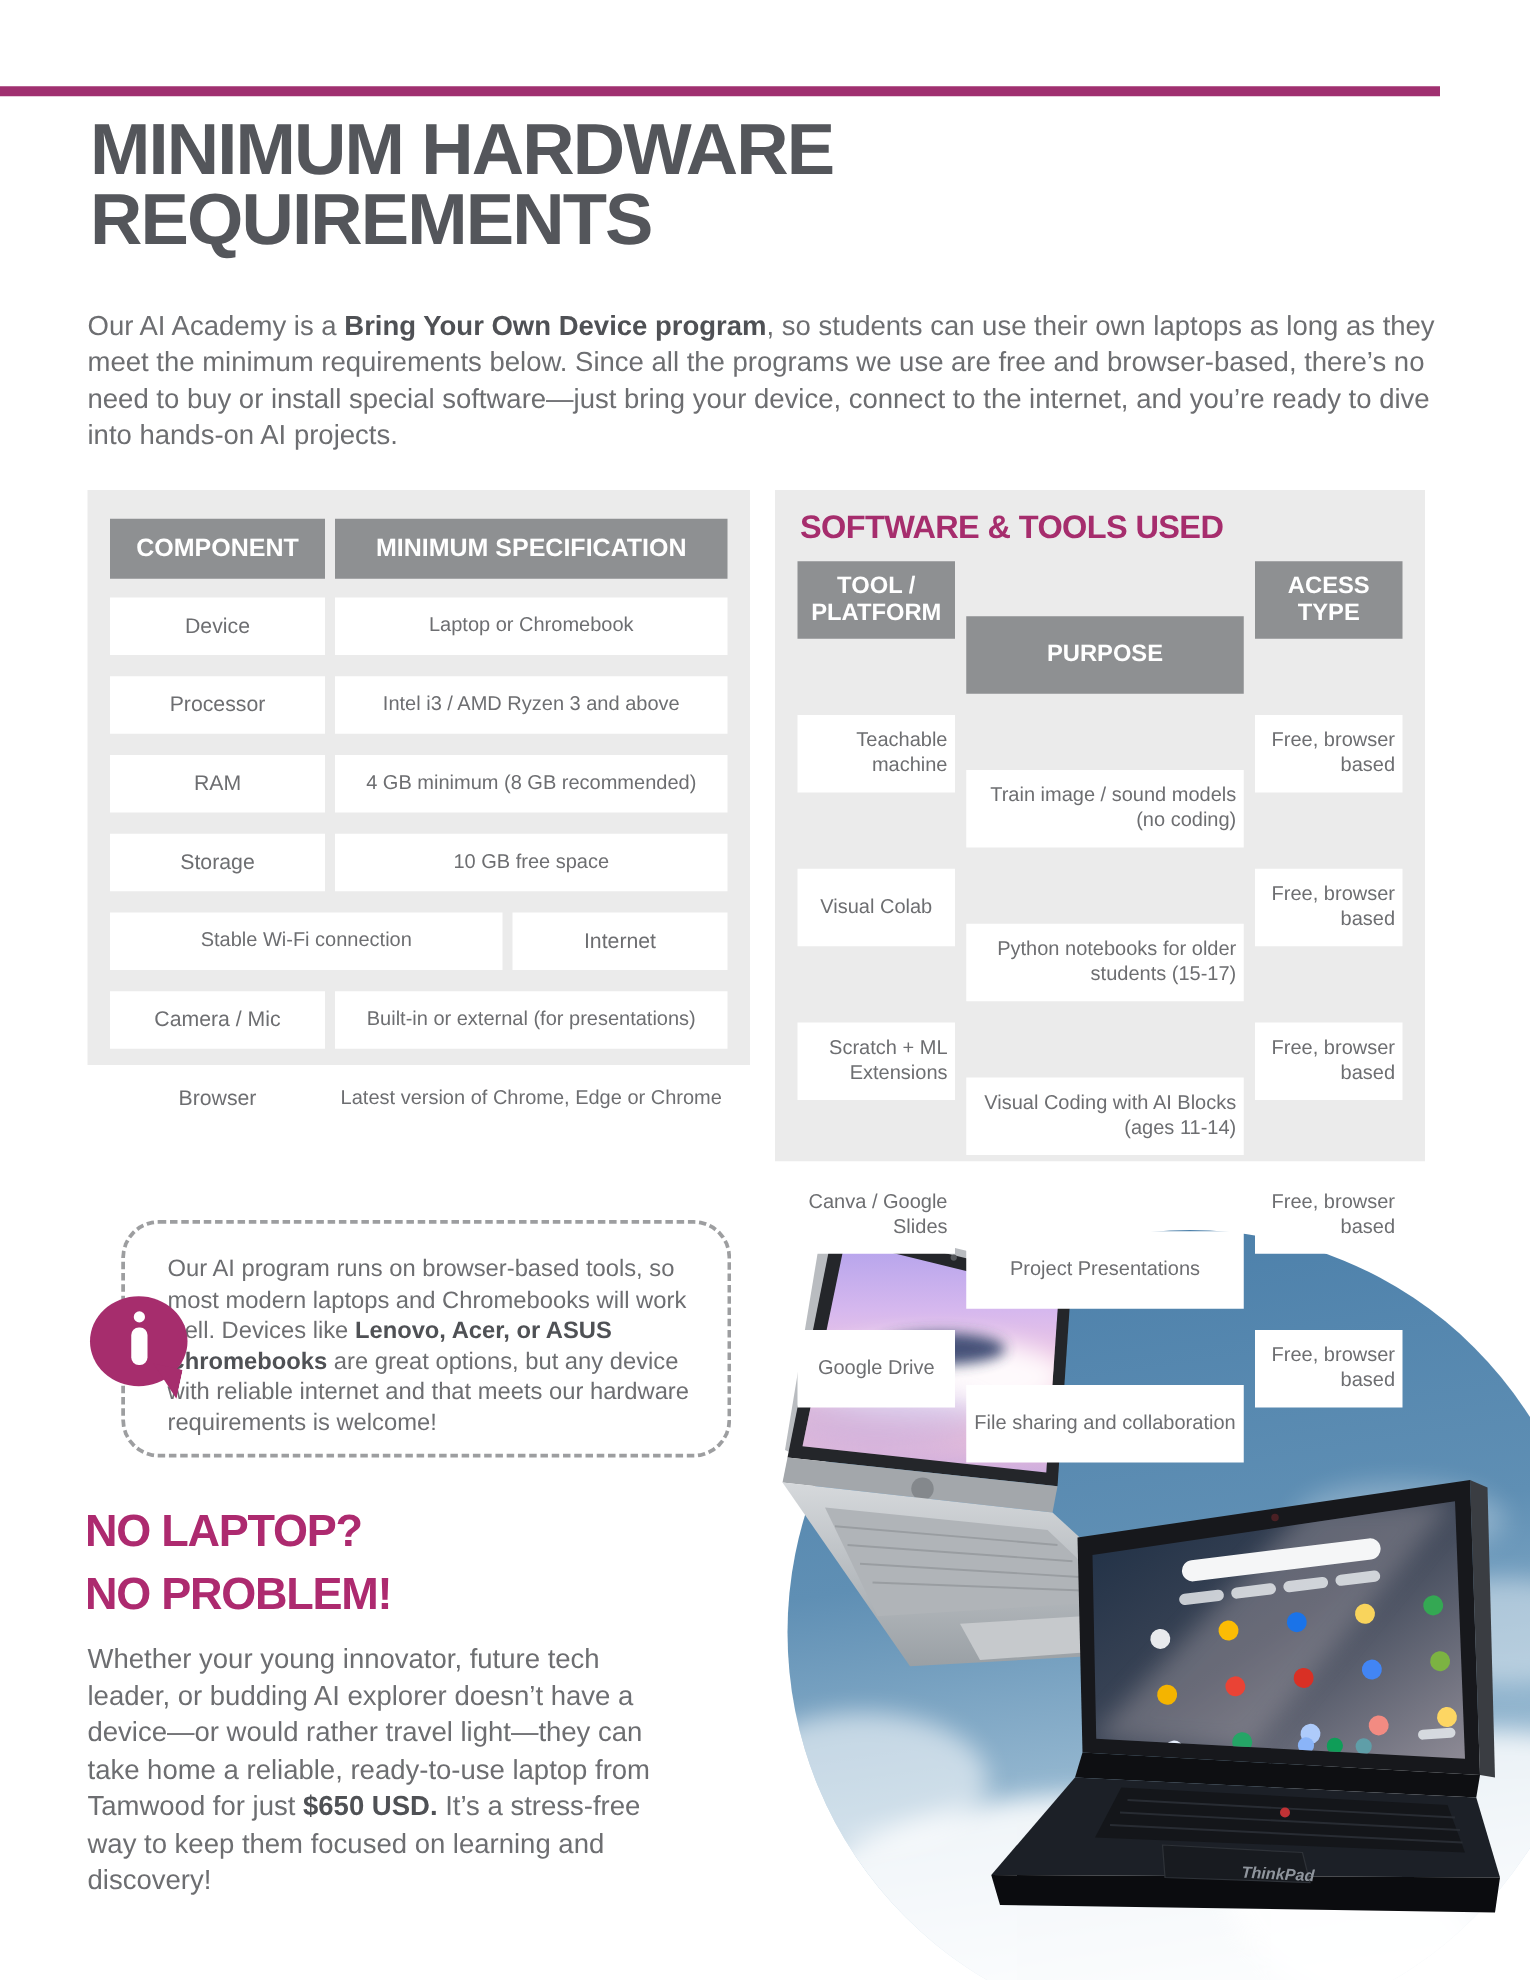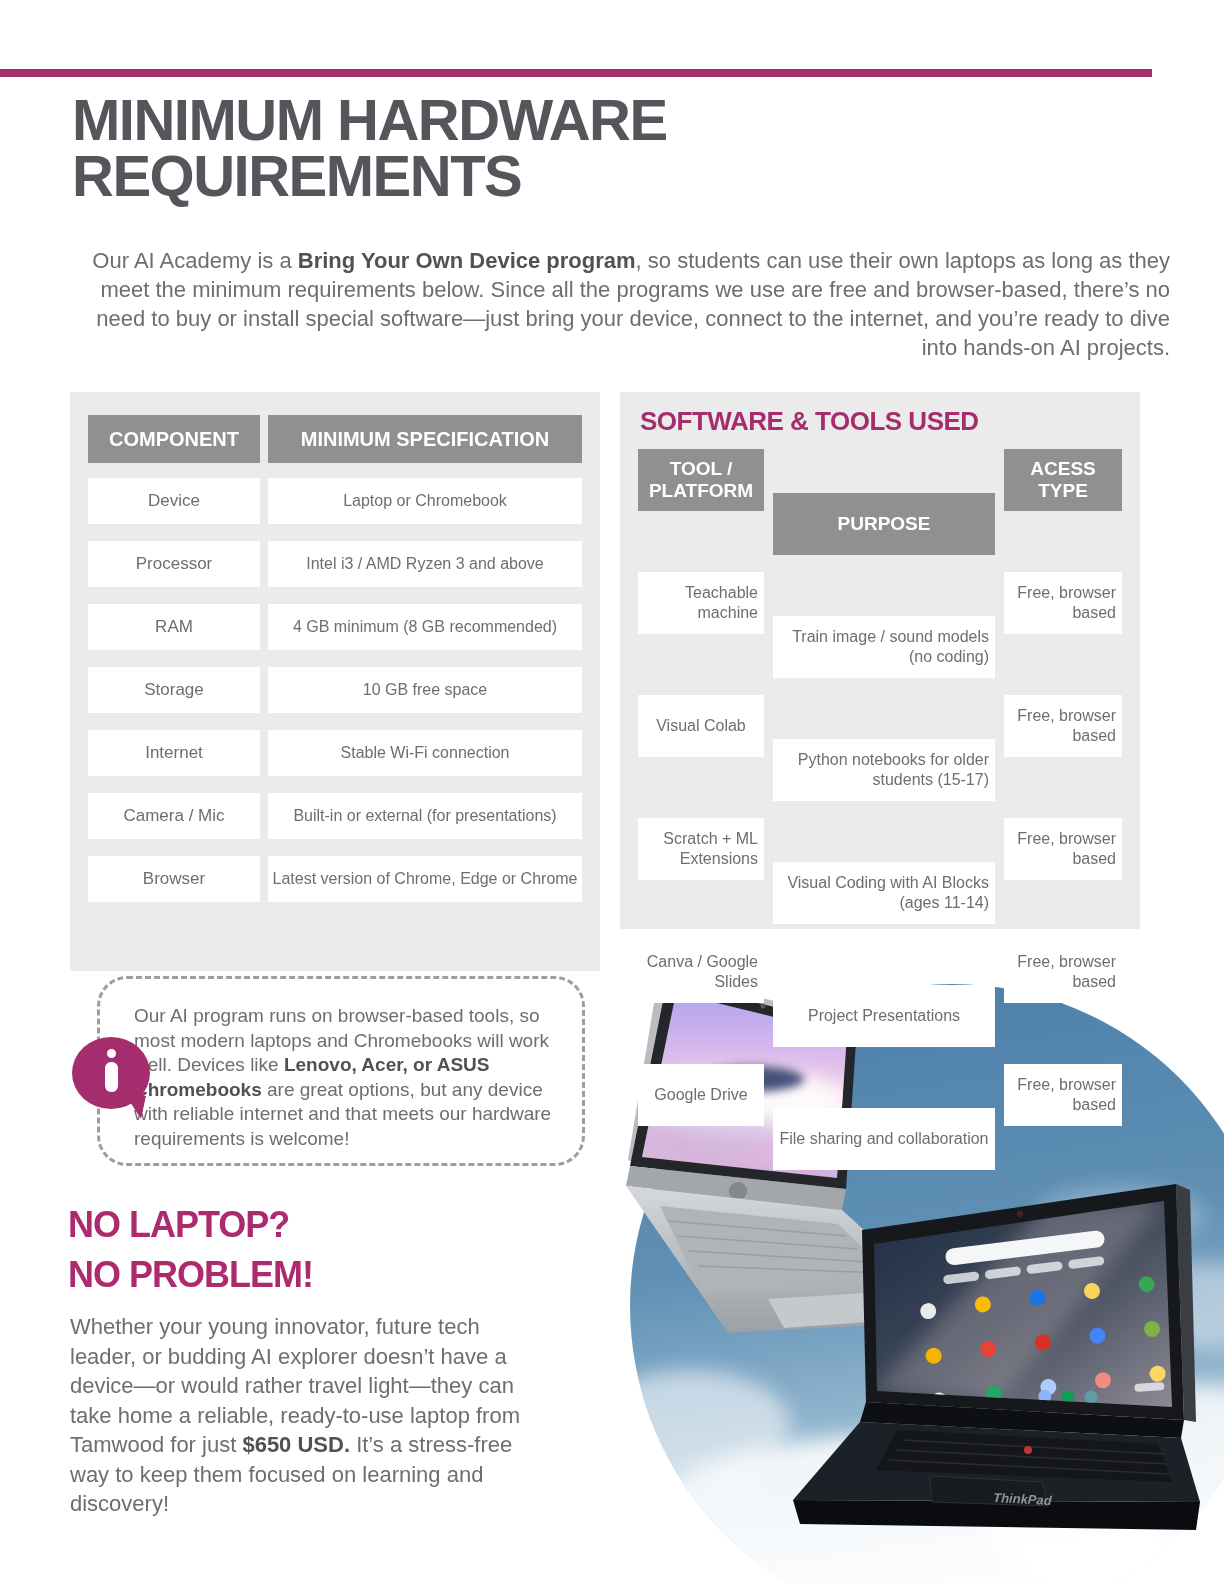--- a/index.html
+++ b/index.html
@@ -7,27 +7,27 @@
     position:relative;width:1224px;height:1584px;background:#fff;overflow:hidden;
     font-family:"Liberation Sans", sans-serif;color:#6d6e71;
   }
   .top-rule{position:absolute;left:0;top:69px;width:1152px;height:8px;background:#a03070;}
   .page-title{
     position:absolute;left:72px;top:92px;margin:0;
     font-size:58px;line-height:56px;font-weight:800;letter-spacing:-1.5px;color:#54565b;
   }
   .intro{
     position:absolute;left:70px;top:246px;width:1100px;margin:0;
-    font-size:22px;line-height:29px;color:#6d6e71;text-align:right;
+    font-size:22px;line-height:29px;color:#6d6e71;
   }
   .intro b, .callout-text b, .no-laptop-text b{color:#4f5155;font-weight:700;}
 
   .tables-row{position:absolute;left:70px;top:392px;display:flex;gap:20px;}
   .panel{background:#ebebeb;box-sizing:border-box;}
-  .panel-left{width:530px;height:579px;padding:23px 18px;}
+  .panel-left{width:530px;height:460px;padding:23px 18px;}
   .panel-right{width:520px;height:537px;padding:12px 18px;}
 
   .hw-header,.hw-row{display:flex;gap:8px;}
   .hw-header{margin-bottom:15px;}
   .hw-head-cell{
     background:#8e9092;color:#fff;font-weight:700;font-size:20px;letter-spacing:0;
     height:48px;display:flex;align-items:center;justify-content:center;text-align:center;
   }
   .hw-row{margin-bottom:17px;border-radius:14px;}
   .hw-row:last-child{margin-bottom:0;}
@@ -242,22 +242,22 @@
           </div>
           <div class="hw-row">
             <div class="hw-cell col1">RAM</div>
             <div class="hw-cell col2">4 GB minimum (8 GB recommended)</div>
           </div>
           <div class="hw-row">
             <div class="hw-cell col1">Storage</div>
             <div class="hw-cell col2">10 GB free space</div>
           </div>
           <div class="hw-row">
+            <div class="hw-cell col2">Stable Wi-Fi connection</div>
             <div class="hw-cell col1">Internet</div>
-            <div class="hw-cell col2">Stable Wi-Fi connection</div>
           </div>
           <div class="hw-row">
             <div class="hw-cell col1">Camera / Mic</div>
             <div class="hw-cell col2">Built-in or external (for presentations)</div>
           </div>
           <div class="hw-row">
             <div class="hw-cell col1">Browser</div>
             <div class="hw-cell col2">Latest version of Chrome, Edge or Chrome</div>
           </div>
         </div>

